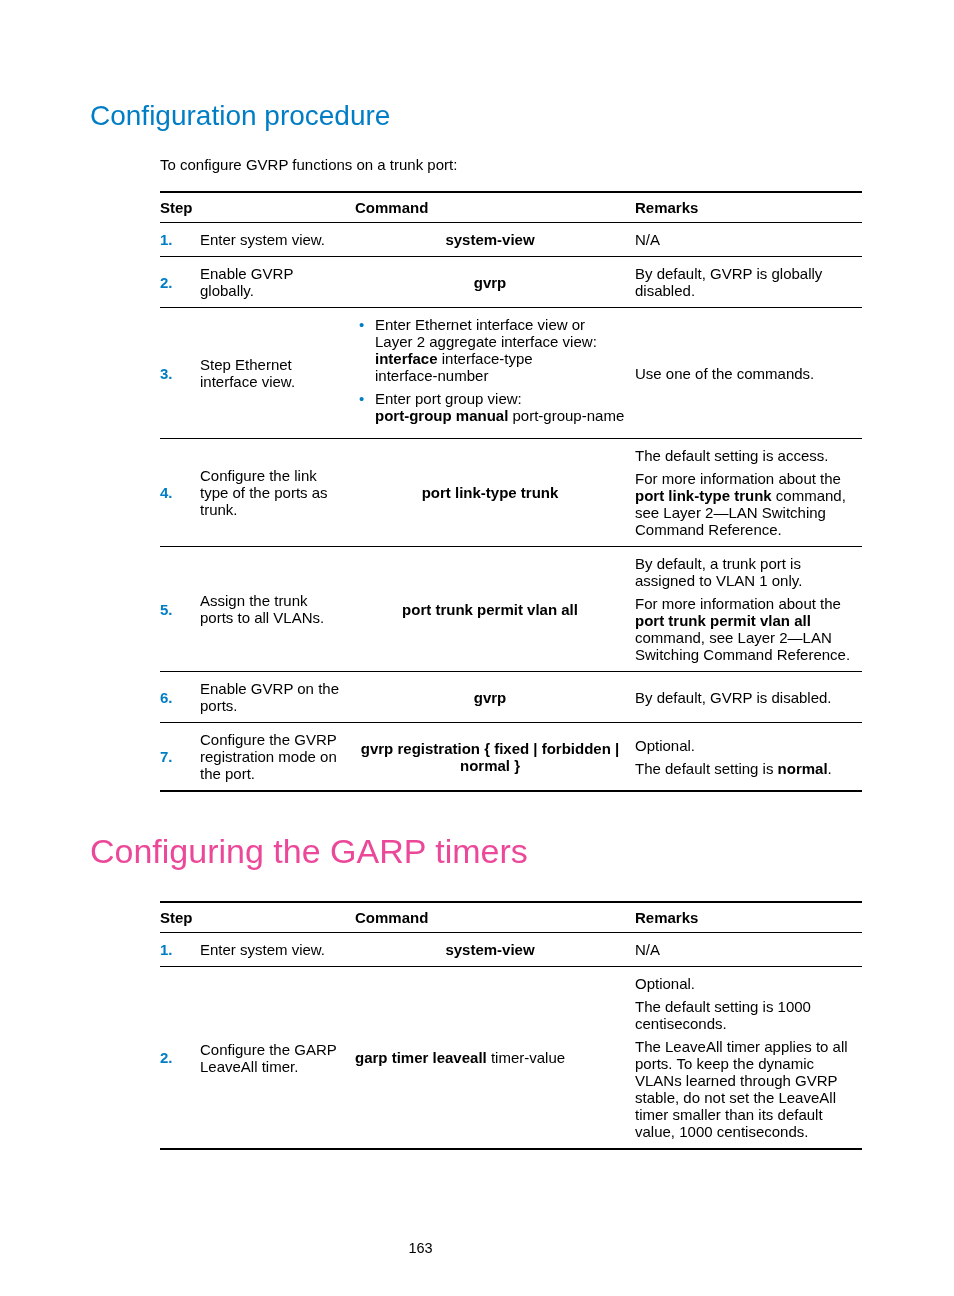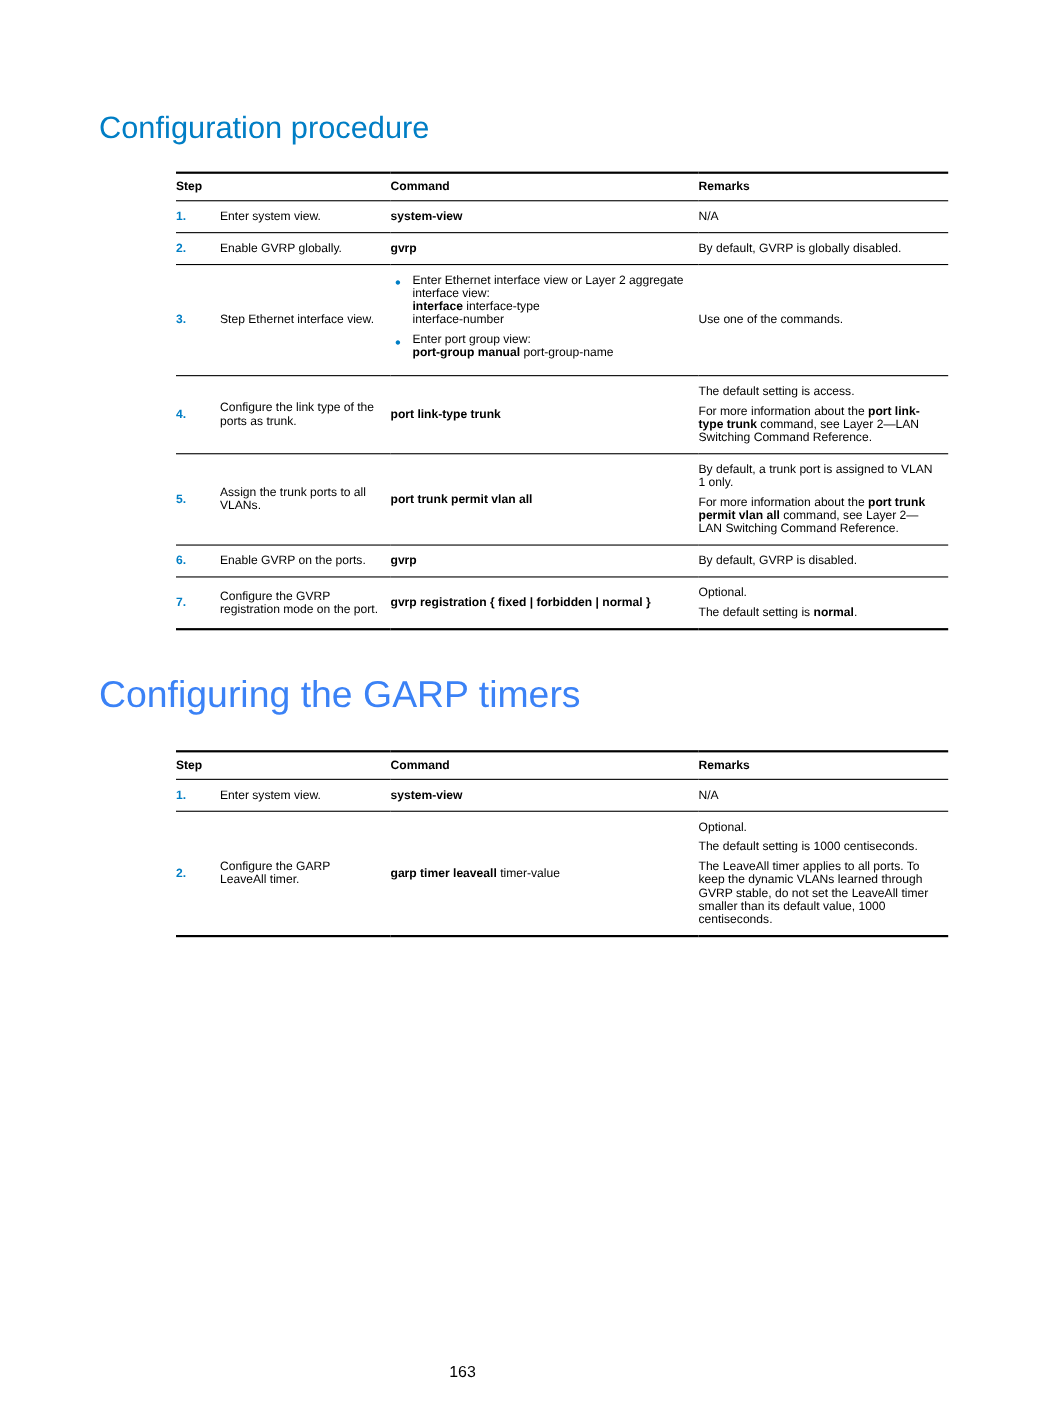--- a/index.html
+++ b/index.html
@@ -19,33 +19,33 @@
   h2.subhead {
     font-family: Arial, Helvetica, sans-serif;
     font-weight: normal;
     color: #007ec5;
     font-size: 28px;
     margin: 0 0 24px 0;
   }
   h1.mainhead {
     font-family: Arial, Helvetica, sans-serif;
     font-weight: normal;
-    color: #3b82f6;
+    color: #ec4899;
     font-size: 34px;
     margin: 40px 0 30px 0;
   }
   .intro {
     margin: 0 0 18px 70px;
     font-size: 15px;
   }
   table.proc {
     border-collapse: collapse;
     width: 702px;
     margin-left: 70px;
-    font-size: 11px;
+    font-size: 15px;
   }
   table.proc th {
     text-align: left;
     font-weight: bold;
     padding: 6px 8px 6px 0;
     border-top: 2px solid #000;
     border-bottom: 1.5px solid #000;
   }
   table.proc td {
     padding: 8px 10px 8px 0;
@@ -58,21 +58,21 @@
   td.num {
     color: #007ec5;
     font-weight: bold;
     width: 30px;
     padding-left: 2px;
     vertical-align: middle;
   }
   td.step { width: 145px; }
   td.cmd  { width: 270px; }
   td.rem  { }
-  .b { font-weight: bold; }
+  .b { font-weight: bold; text-align: center; }
   .i { }
   .bullet {
     position: relative;
     padding-left: 20px;
     margin-bottom: 6px;
   }
   .bullet::before {
     content: "•";
     position: absolute;
     left: 4px;
@@ -90,20 +90,21 @@
     font-size: 14.5px;
   }
 </style>
 </head>
 <body>
 
 <div class="page">
 
   <h2 class="subhead">Configuration procedure</h2>
 
+  <p class="intro">To configure GVRP functions on a trunk port:</p>
 
   <table class="proc">
     <tbody>
         <tr>
       <th colspan="2">Step</th>
       <th>Command</th>
       <th>Remarks</th>
     </tr>
 
     <tr>

